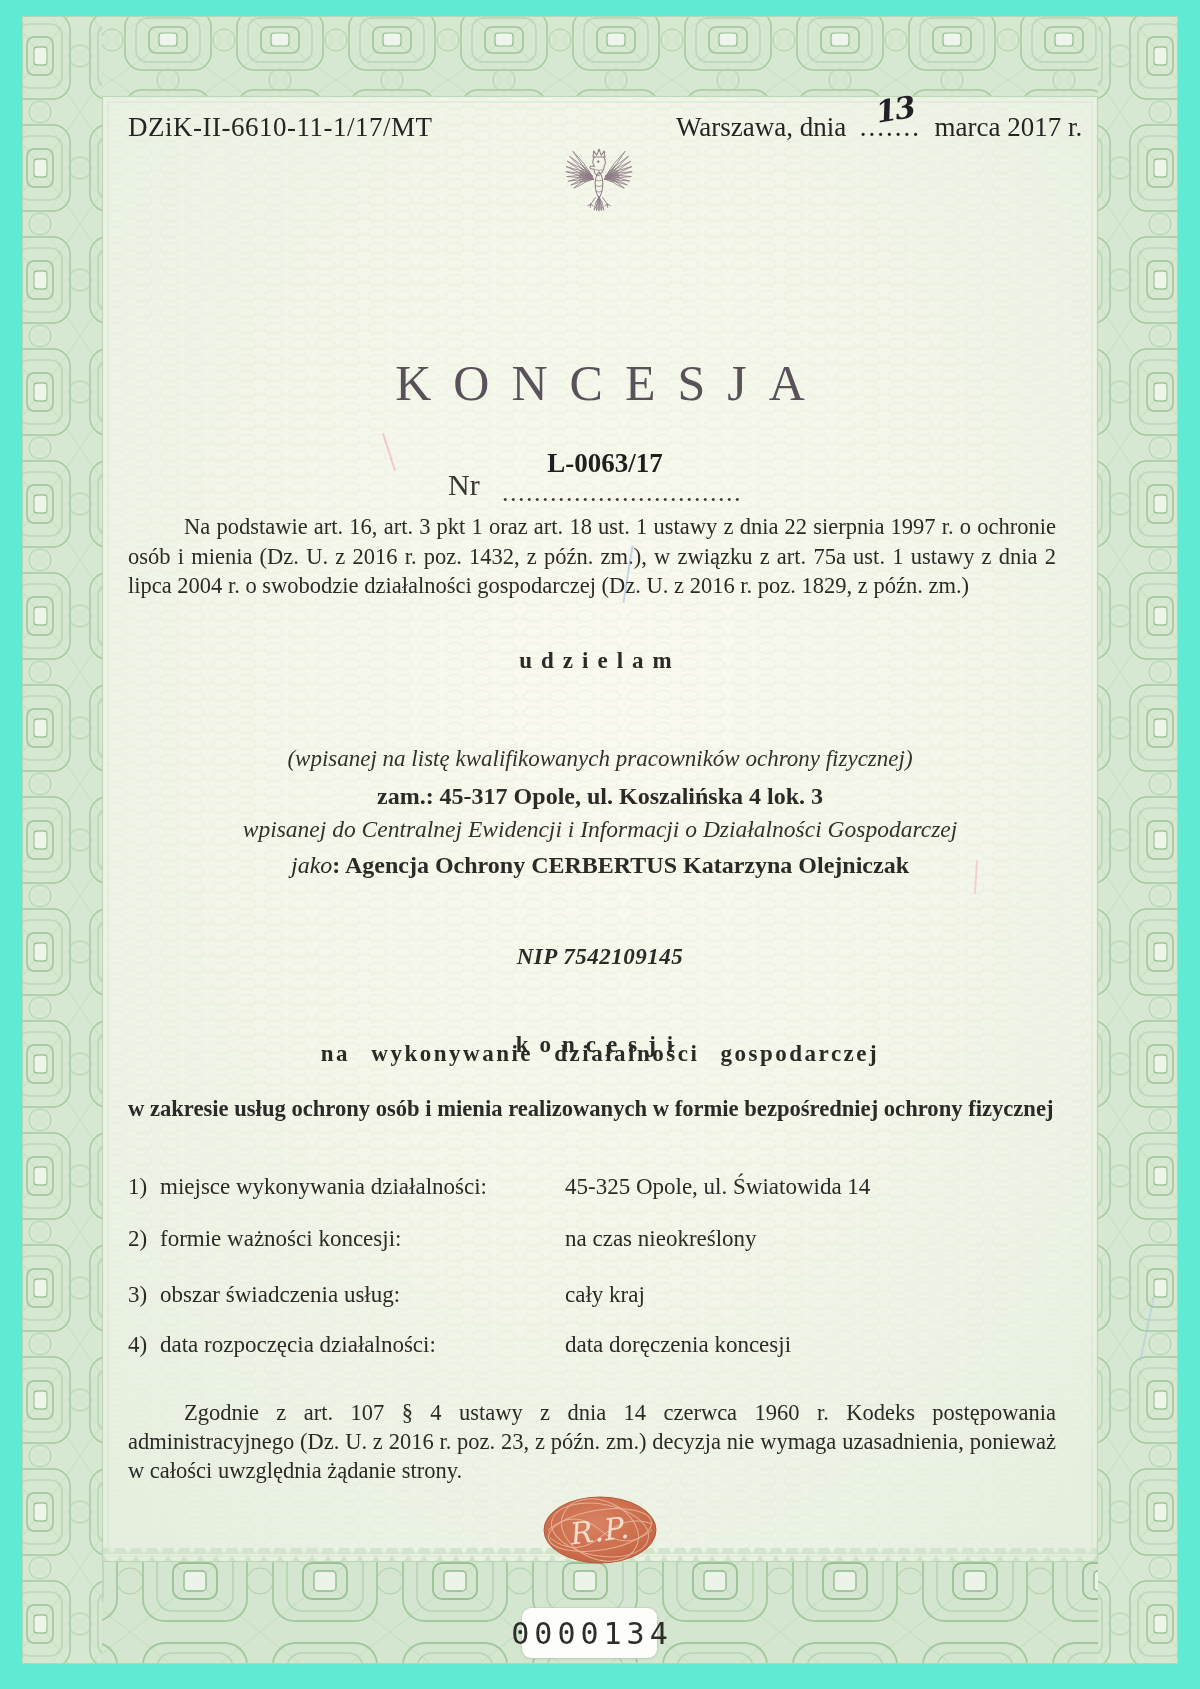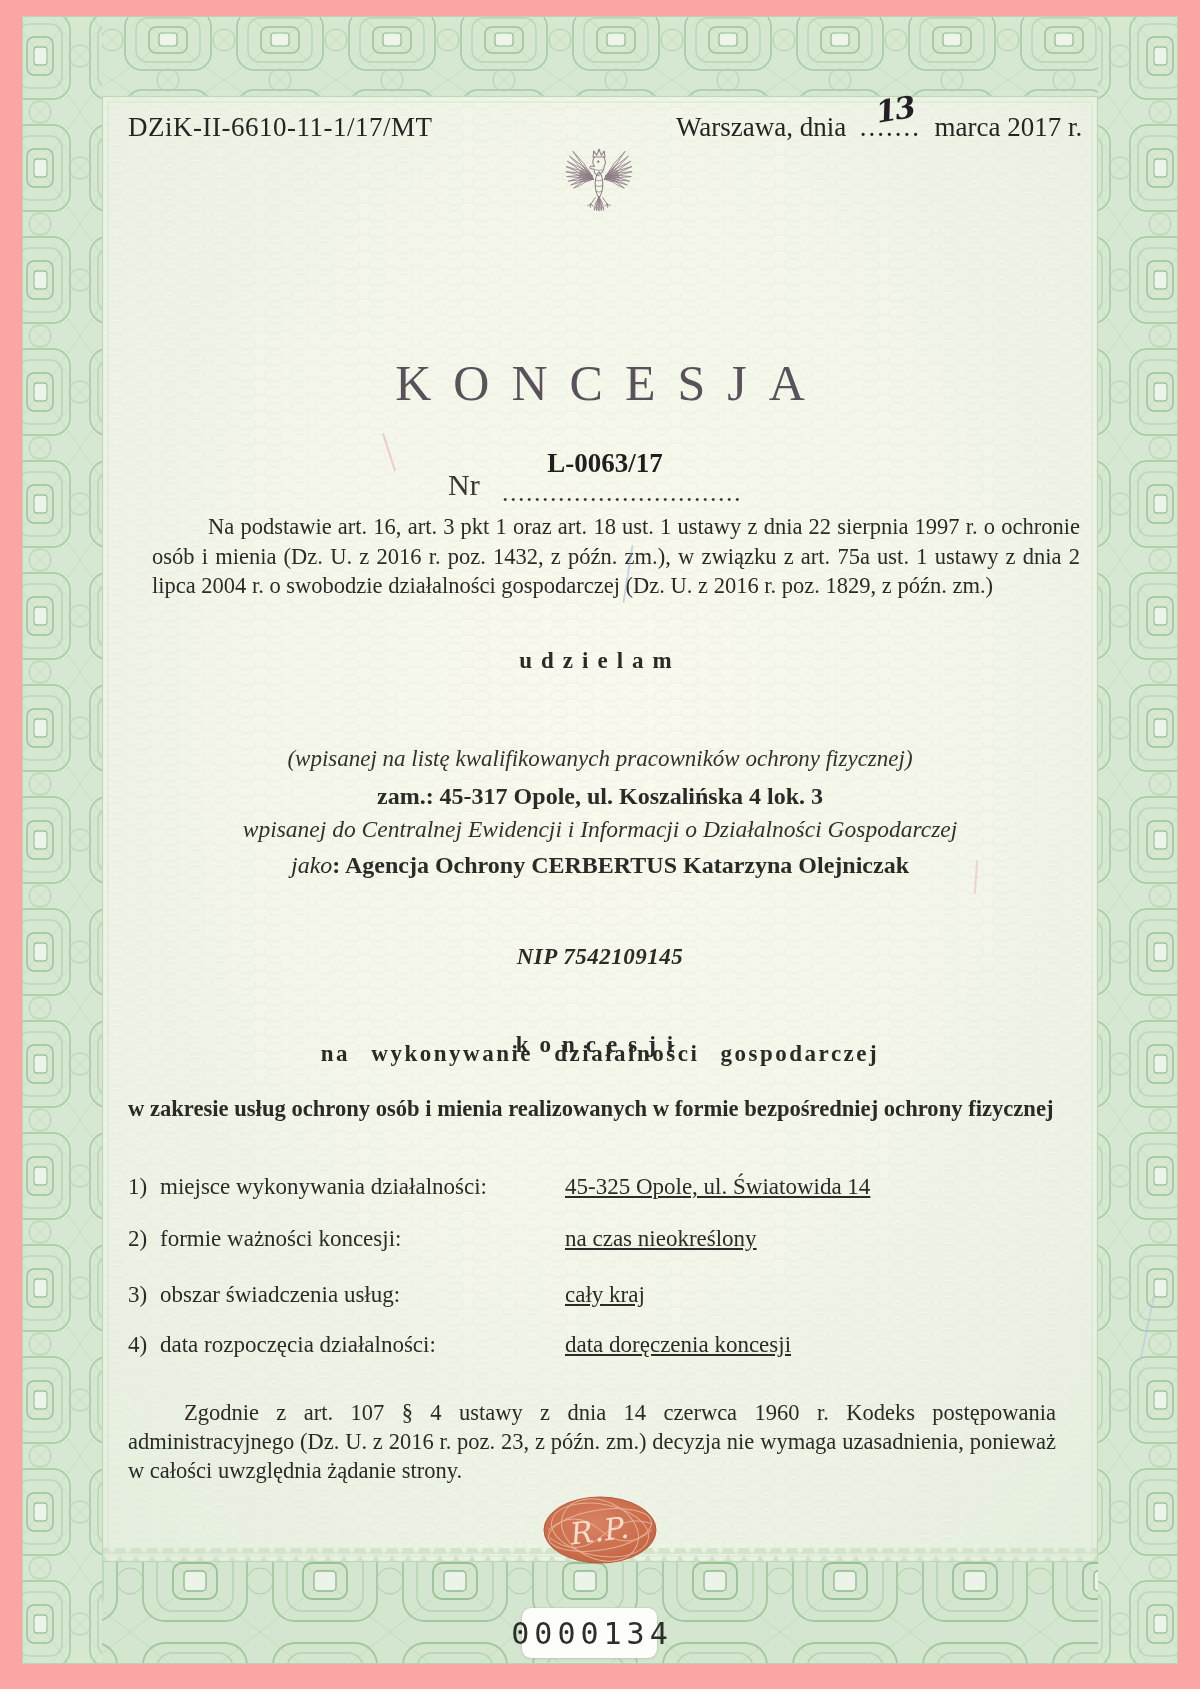--- a/index.html
+++ b/index.html
@@ -1,49 +1,49 @@
 <!DOCTYPE html>
 <html><head>
 <meta charset="utf-8">
 <style>
   html,body{margin:0;padding:0;background:#ffffff;}
-  .page{position:relative;width:1200px;height:1689px;background:#fca5a5;overflow:hidden;
+  .page{position:relative;width:1200px;height:1689px;background:#5eead4;overflow:hidden;
         font-family:"Liberation Serif", serif;color:#2b2a27;}
   .bg{position:absolute;left:0;top:0;width:1200px;height:1689px;}
   .abs{position:absolute;}
   .ctr{left:102px;width:996px;text-align:center;}
   .ref{left:128px;top:112px;font-size:27px;letter-spacing:.5px;color:#262523;}
   .daterow{left:676px;top:112px;font-size:27px;color:#262523;white-space:nowrap;}
   .daydots{display:inline-block;position:relative;letter-spacing:2px;}
   .hand{position:absolute;left:16px;top:-20px;font-family:"DejaVu Serif",serif;font-style:italic;
         font-weight:bold;font-size:30px;color:#222027;transform:rotate(-9deg);letter-spacing:-2px;}
   .eagle{left:549px;top:142px;width:100px;height:104px;}
   .minister{top:284px;font-size:28px;letter-spacing:1.5px;color:#4e474e;}
   .koncesja{top:354px;font-size:50px;letter-spacing:22px;color:#5a525b;text-indent:22px;}
   .nrlabel{left:448px;top:468px;font-size:30px;color:#3a3734;}
   .nrvalue{left:500px;top:448px;width:210px;text-align:center;font-size:27px;font-weight:bold;color:#201f1d;}
   .nrdots{left:502px;top:478px;font-size:26px;letter-spacing:1.5px;color:#3a3734;}
   .para{left:128px;width:928px;text-align:justify;text-indent:56px;font-size:22.5px;line-height:29.5px;color:#2b2a27;}
-  .p1{top:512px;margin-left:24px;}
+  .p1{top:512px;}
   .grant{top:648px;font-weight:bold;font-size:23px;letter-spacing:9px;}
   .rname{top:716px;font-weight:bold;font-size:24.5px;}
   .rqual{top:746px;font-style:italic;font-size:23px;color:#33312e;}
   .raddr{top:783px;font-weight:bold;font-size:24px;}
   .rreg{top:816px;font-style:italic;font-size:23.5px;color:#33312e;}
   .rbiz{top:852px;font-size:24px;}
   .rbiz .lbl{font-style:italic;}
   .rbiz .val{font-weight:bold;}
   .nip{top:928px;font-weight:bold;font-style:italic;font-size:23px;letter-spacing:.5px;margin-top:16px;}
   .kword{top:1032px;font-weight:bold;font-size:23px;letter-spacing:11px;}
   .scope1{top:1015px;font-weight:bold;font-size:23px;letter-spacing:2.5px;word-spacing:13px;margin-top:26px;}
   .scope2{left:128px;top:1096px;width:940px;font-weight:bold;font-size:22.6px;white-space:nowrap;}
   .cond{left:128px;width:928px;font-size:23px;color:#2b2a27;}
   .cond .num{position:absolute;left:0;top:0;}
   .cond .lab{position:absolute;left:32px;top:0;}
-  .cond .val{position:absolute;left:437px;top:0;text-decoration:underline;}
+  .cond .val{position:absolute;left:437px;top:0;}
   .c1{top:1174px;} .c2{top:1226px;} .c3{top:1282px;} .c4{top:1332px;}
   .closing{top:1398px;line-height:29px;}
   .seal{left:540px;top:1494px;width:120px;height:72px;}
   .serial{left:522px;top:1608px;width:135px;height:50px;background:#fdfdfa;border-radius:9px;
           box-shadow:0 0 0 1px rgba(190,205,185,.55), 0 1px 3px rgba(120,140,115,.25);
           display:flex;align-items:center;justify-content:center;}
   .serial span{font-family:"DejaVu Sans Mono",monospace;font-size:30px;letter-spacing:5px;color:#2e2d2b;text-indent:5px;}
   .fiber{position:absolute;border-radius:2px;pointer-events:none;}
   .f1{left:627px;top:545px;width:2px;height:58px;background:#8fb4dd;opacity:.5;transform:rotate(9deg);}
   .f2{left:388px;top:432px;width:2px;height:40px;background:#eaa8bb;opacity:.55;transform:rotate(-18deg);}

